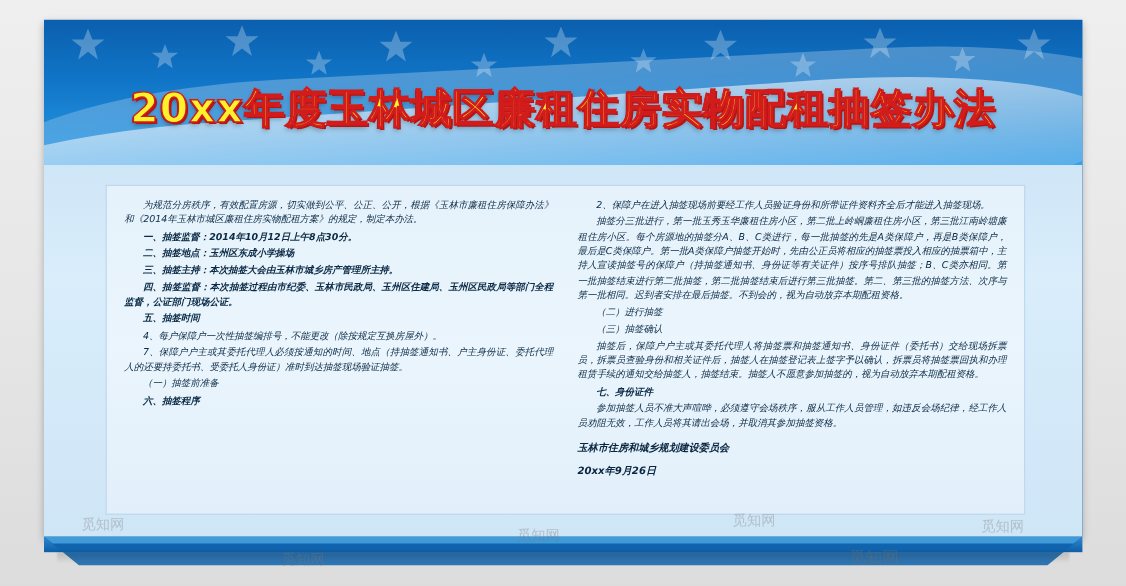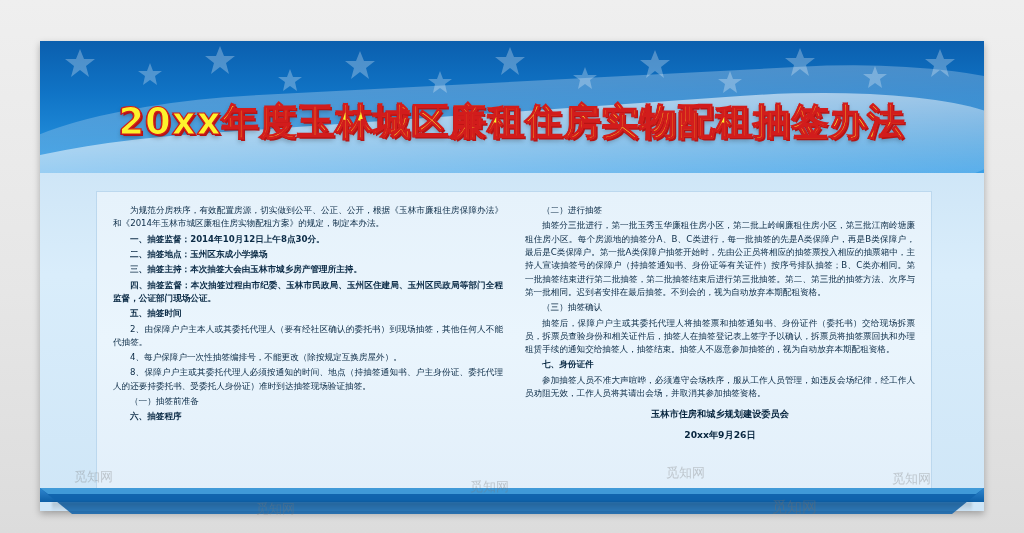--- a/index.html
+++ b/index.html
@@ -11,21 +11,20 @@
   .stage{
     position:relative;width:1024px;height:533px;
     background:linear-gradient(180deg,#efefef 0%,#e6e6e6 55%,#dcdcdc 100%);
   }
   
   .board{
     position:absolute;left:40px;top:18px;width:944px;height:470px;
     background:#1173c4;
     box-shadow:0 3px 7px rgba(0,0,0,.28);
     overflow:hidden;
-    margin-top:23px;
   }
   .board-inner{position:absolute;inset:0;}
   
   .header{
     position:absolute;left:0;top:0;width:944px;height:132px;
     background:linear-gradient(180deg,#0b5fae 0%,#1074c6 40%,#1f8ad8 75%,#2d9ae6 100%);
     overflow:hidden;
   }
   .stars{position:absolute;left:0;top:0;width:944px;height:70px;opacity:.5;}
   .swoosh{
@@ -46,20 +45,21 @@
     color:#fdf32c;
     -webkit-text-stroke:1.2px #d21c1c;
     text-shadow:2px 2px 0 #b71414, -1px 1px 0 #b71414, 0 3px 5px rgba(0,0,0,.35);
     font-family:"DejaVu Sans","Liberation Sans",sans-serif;
     white-space:nowrap;
   }
   
   .body-area{
     position:absolute;left:0;top:132px;width:944px;height:338px;
     background:linear-gradient(180deg,#cfe6f7 0%,#d9edfb 30%,#cfe6f7 100%);
+    font-style:italic;
   }
   .paper{
     position:absolute;left:56px;top:18px;width:836px;height:300px;
     background:linear-gradient(180deg,#e6f2fb 0%,#eaf5fd 50%,#e2effa 100%);
     border:1px solid #bcd8ee;
     padding:12px 16px 10px 16px;
     box-sizing:border-box;
   }
   .cols{display:flex;gap:22px;height:100%;}
   .col{width:50%;}
@@ -67,21 +67,21 @@
     margin:0 0 2px 0;
     font-size:8.6px;
     line-height:1.55;
     color:#0a2a45;
     text-align:justify;
     font-family:"DejaVu Sans","Liberation Sans",sans-serif;
   }
   .col p.ind{text-indent:17px;}
   .col p.b{font-weight:bold;}
   .sign{
-    margin-top:8px;text-align:center;font-weight:bold;font-size:9.2px;color:#08263f;
+    margin-top:8px;text-align:left;font-weight:bold;font-size:9.2px;color:#08263f;
     font-family:"DejaVu Sans","Liberation Sans",sans-serif;
   }
   
   .base{
     position:absolute;left:40px;top:488px;width:944px;height:14px;
     background:linear-gradient(180deg,#2f86cf,#0d5fa6);
   }
   .shadow{
     position:absolute;left:52px;top:502px;width:920px;height:10px;
     background:linear-gradient(180deg,rgba(0,0,0,.16),rgba(0,0,0,0));
@@ -130,29 +130,29 @@
       <div class="body-area">
         <div class="paper">
           <div class="cols">
             <div class="col">
               <p class="ind">为规范分房秩序，有效配置房源，切实做到公平、公正、公开，根据《玉林市廉租住房保障办法》和《2014年玉林市城区廉租住房实物配租方案》的规定，制定本办法。</p>
               <p class="ind b">一、抽签监督：2014年10月12日上午8点30分。</p>
               <p class="ind b">二、抽签地点：玉州区东成小学操场</p>
               <p class="ind b">三、抽签主持：本次抽签大会由玉林市城乡房产管理所主持。</p>
               <p class="ind b">四、抽签监督：本次抽签过程由市纪委、玉林市民政局、玉州区住建局、玉州区民政局等部门全程监督，公证部门现场公证。</p>
               <p class="ind b">五、抽签时间</p>
-              <p class="ind">2、由保障户户主本人或其委托代理人（要有经社区确认的委托书）到现场抽签，其他任何人不能代抽签。</p>
               <p class="ind">4、每户保障户一次性抽签编排号，不能更改（除按规定互换房屋外）。</p>
-              <p class="ind">8、保障户户主或其委托代理人必须按通知的时间、地点（持抽签通知书、户主身份证、委托代理人的还要持委托书、受委托人身份证）准时到达抽签现场验证抽签。</p>
+              <p class="ind">7、保障户户主或其委托代理人必须按通知的时间、地点（持抽签通知书、户主身份证、委托代理人的还要持委托书、受委托人身份证）准时到达抽签现场验证抽签。</p>
               <p class="ind">（一）抽签前准备</p>
               <p class="ind b">六、抽签程序</p>
             </div>
             <div class="col">
+              <p class="ind">2、保障户在进入抽签现场前要经工作人员验证身份和所带证件资料齐全后才能进入抽签现场。</p>
+              <p class="ind">抽签分三批进行，第一批玉秀玉华廉租住房小区，第二批上岭峒廉租住房小区，第三批江南岭塘廉租住房小区。每个房源地的抽签分A、B、C类进行，每一批抽签的先是A类保障户，再是B类保障户，最后是C类保障户。第一批A类保障户抽签开始时，先由公正员将相应的抽签票投入相应的抽票箱中，主持人宣读抽签号的保障户（持抽签通知书、身份证等有关证件）按序号排队抽签；B、C类亦相同。第一批抽签结束进行第二批抽签，第二批抽签结束后进行第三批抽签。第二、第三批的抽签方法、次序与第一批相同。迟到者安排在最后抽签。不到会的，视为自动放弃本期配租资格。</p>
               <p class="ind">（二）进行抽签</p>
-              <p class="ind">抽签分三批进行，第一批玉秀玉华廉租住房小区，第二批上岭峒廉租住房小区，第三批江南岭塘廉租住房小区。每个房源地的抽签分A、B、C类进行，每一批抽签的先是A类保障户，再是B类保障户，最后是C类保障户。第一批A类保障户抽签开始时，先由公正员将相应的抽签票投入相应的抽票箱中，主持人宣读抽签号的保障户（持抽签通知书、身份证等有关证件）按序号排队抽签；B、C类亦相同。第一批抽签结束进行第二批抽签，第二批抽签结束后进行第三批抽签。第二、第三批的抽签方法、次序与第一批相同。迟到者安排在最后抽签。不到会的，视为自动放弃本期配租资格。</p>
               <p class="ind">（三）抽签确认</p>
               <p class="ind">抽签后，保障户户主或其委托代理人将抽签票和抽签通知书、身份证件（委托书）交给现场拆票员，拆票员查验身份和相关证件后，抽签人在抽签登记表上签字予以确认，拆票员将抽签票回执和办理租赁手续的通知交给抽签人，抽签结束。抽签人不愿意参加抽签的，视为自动放弃本期配租资格。</p>
               <p class="ind b">七、身份证件</p>
               <p class="ind">参加抽签人员不准大声喧哗，必须遵守会场秩序，服从工作人员管理，如违反会场纪律，经工作人员劝阻无效，工作人员将其请出会场，并取消其参加抽签资格。</p>
               <div class="sign">玉林市住房和城乡规划建设委员会</div>
               <div class="sign d">20xx年9月26日</div>
             </div>
           </div>
         </div>
       </div>

